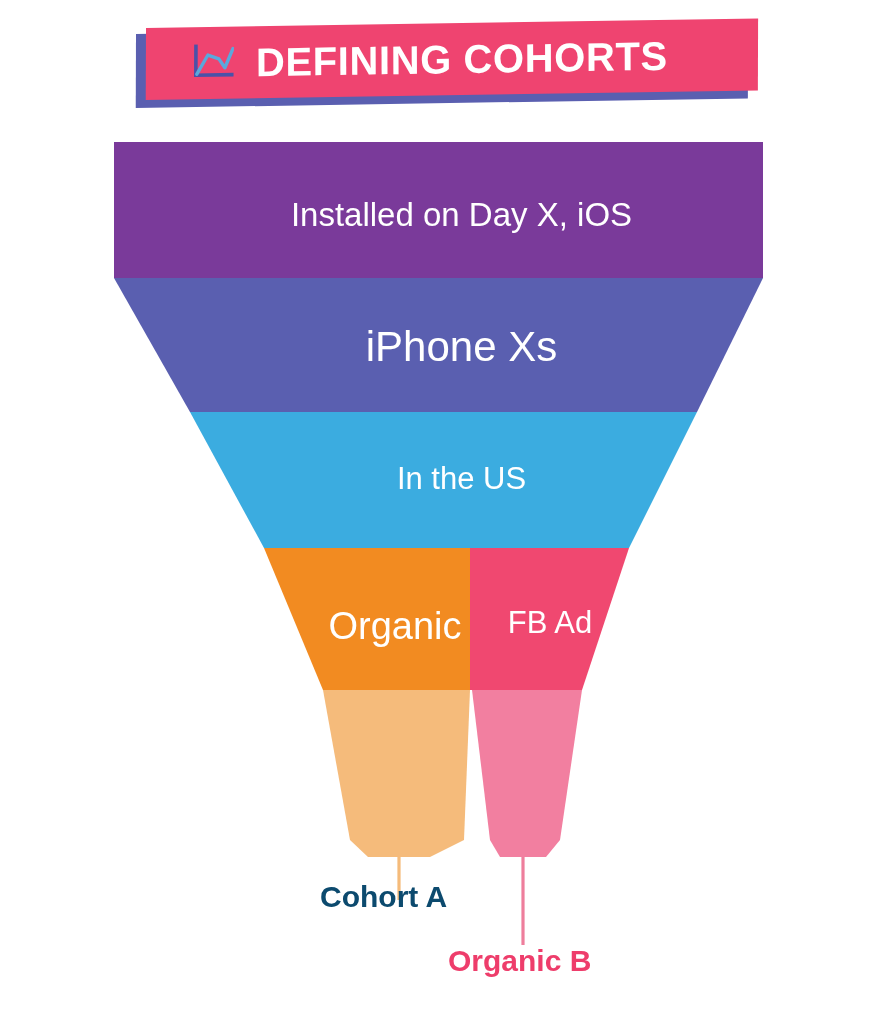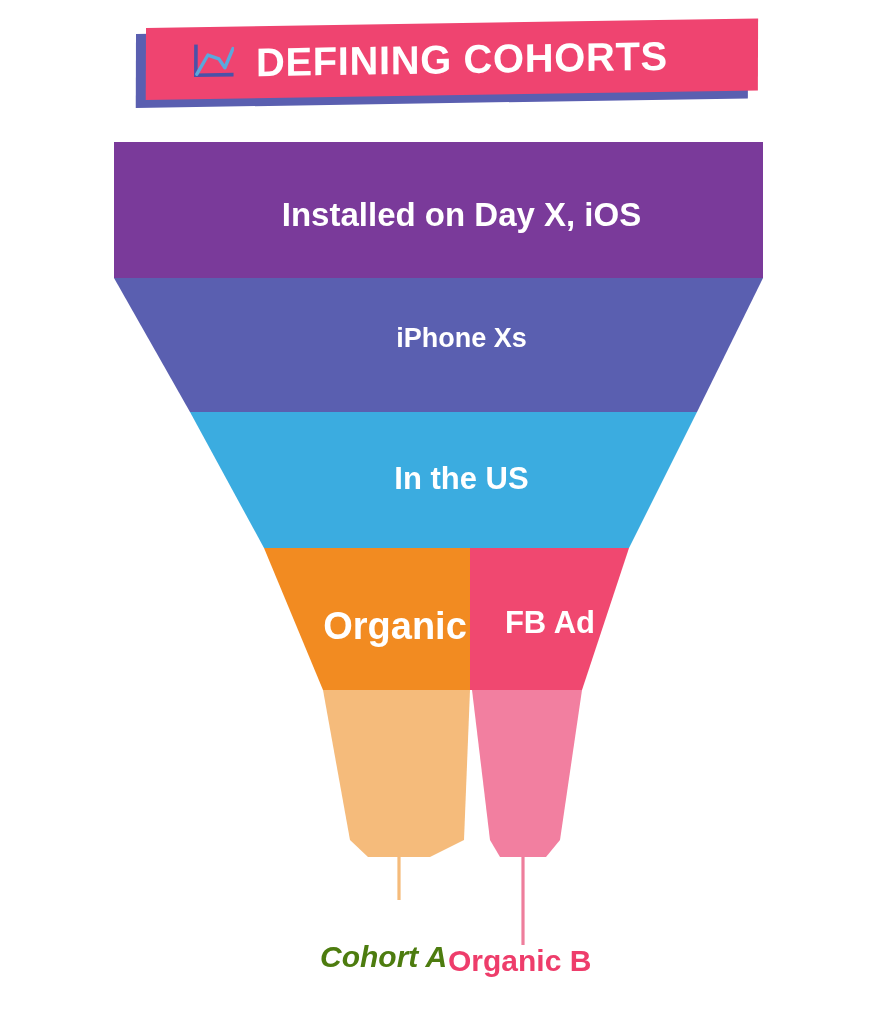--- a/index.html
+++ b/index.html
@@ -75,34 +75,34 @@
     position: absolute;
     left: 0;
     top: 0;
     width: 887px;
     height: 1024px;
   }
 
   .funnel-label {
     position: absolute;
     color: #ffffff;
-    font-weight: bold;
+    font-weight: normal;
     white-space: nowrap;
     text-align: center;
     pointer-events: none;
     padding-left: 46px;
   }
 
   #label-stage-0 {
     left: 114px; top: 196px; width: 649px;
     font-size: 33px;
   }
   #label-stage-1 {
     left: 114px; top: 323px; width: 649px;
-    font-size: 27px;
+    font-size: 42px;
   }
   #label-stage-2 {
     left: 152px; top: 461px; width: 573px;
     font-size: 31px;
   }
   #label-branch-a {
     left: 268px; top: 605px; width: 208px;
     font-size: 38px;
   }
   #label-branch-b {
@@ -117,23 +117,22 @@
   
   .cohort-caption {
     position: absolute;
     font-size: 30px;
     font-weight: bold;
     white-space: nowrap;
   }
 
   #cohort-a-caption {
     left: 320px;
-    top: 940px;
-    color: #4d7c0f;
-    font-style: italic;
+    top: 880px;
+    color: #0c4a6e;
   }
 
   #cohort-b-caption {
     left: 448px;
     top: 944px;
     color: #EE3D6B;
   }
 </style>
 </head>
 <body>

